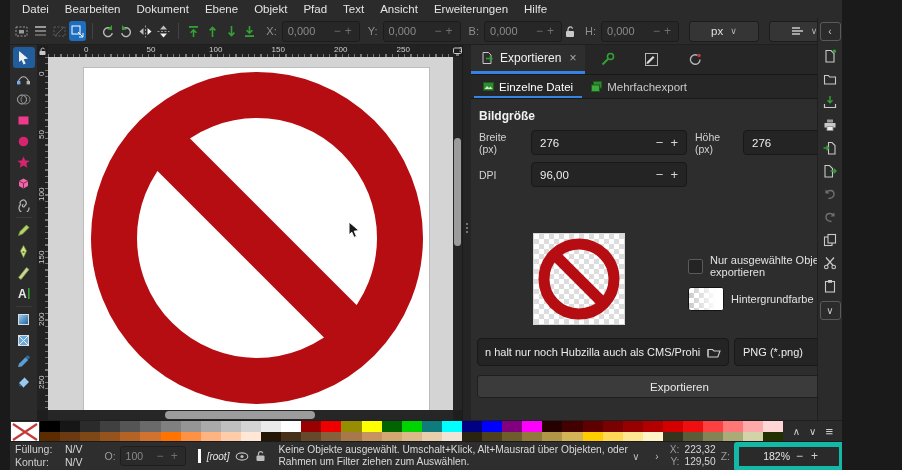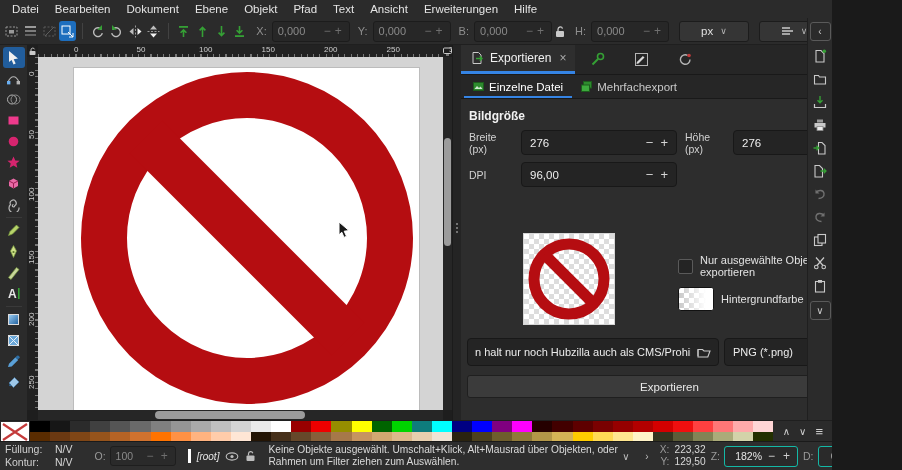--- a/index.html
+++ b/index.html
@@ -1,16 +1,16 @@
 <!DOCTYPE html>
 <html><head>
 <meta charset="utf-8">
 <style>
   html,body{margin:0;padding:0;background:#1a1a1a;}
-  .app{position:relative;width:832px;height:470px;background:#22c55e;font-family:"Liberation Sans",sans-serif;color:#dcdcdc;font-size:11.5px;overflow:hidden;}
+  .app{position:relative;width:832px;height:470px;background:#22c55e;font-family:"Liberation Sans",sans-serif;color:#dcdcdc;font-size:11.5px;overflow:hidden;margin-left:10px;}
   svg{display:block;}
   
   .menubar{position:absolute;left:0;top:0;right:0;height:18px;display:flex;align-items:center;padding-left:4px;background:#2b2b2b;}
   .menu-item{padding:1px 8px;color:#e4e4e4;cursor:default;}
   
   .toolbar{position:absolute;left:0;top:18px;width:878px;height:26px;border-bottom:1px solid #1f1f1f;display:flex;align-items:center;padding-left:3px;gap:2px;background:#2b2b2b;}
   .tbtn{width:24px;height:20px;display:flex;align-items:center;justify-content:center;border-radius:3px;}
   .tbtn.active{background:#1d6ebe;}
   .tsep{width:1px;height:16px;background:#424242;margin:0 4px;}
   .flabel{color:#8f8f8f;margin:0 3px 0 6px;font-size:11px;}
@@ -106,21 +106,21 @@
   .layerblk{display:flex;align-items:center;gap:6px;margin-left:12px;}
   .layerbar{width:3px;height:14px;background:#fff;}
   .layername{font-style:italic;font-size:10px;color:#e6e6e6;}
   .msg{margin-left:12px;line-height:12.5px;font-size:10.2px;color:#dadada;white-space:nowrap;}
   .rstat{margin-left:auto;display:flex;align-items:center;gap:5px;margin-right:3px;}
   .sbtn{width:16px;display:flex;align-items:center;justify-content:center;color:#bdbdbd;font-size:10px;}
   .xy{display:grid;grid-template-columns:auto auto;column-gap:5px;line-height:12.5px;font-size:10.2px;text-align:right;}
   .xy .lab{color:#9a9a9a;}
   .zbox{display:flex;align-items:center;gap:4px;}
   .zbox .lab{color:#9a9a9a;}
-  .zbox .box{display:flex;align-items:center;background:#2a2a2a;border:1px solid #14b8a6;border-radius:3px;height:19px;padding:0 5px;gap:4px;}
+  .zbox .box{display:flex;align-items:center;background:#2a2a2a;border:5px solid #14b8a6;border-radius:3px;height:19px;padding:0 19px;gap:4px;}
   .zbox .val{color:#e4e4e4;min-width:32px;text-align:right;}
 </style>
 </head>
 <body>
 
 <div class="app">
 
   <div class="menubar">
     <span class="menu-item">Datei</span>
     <span class="menu-item">Bearbeiten</span>

